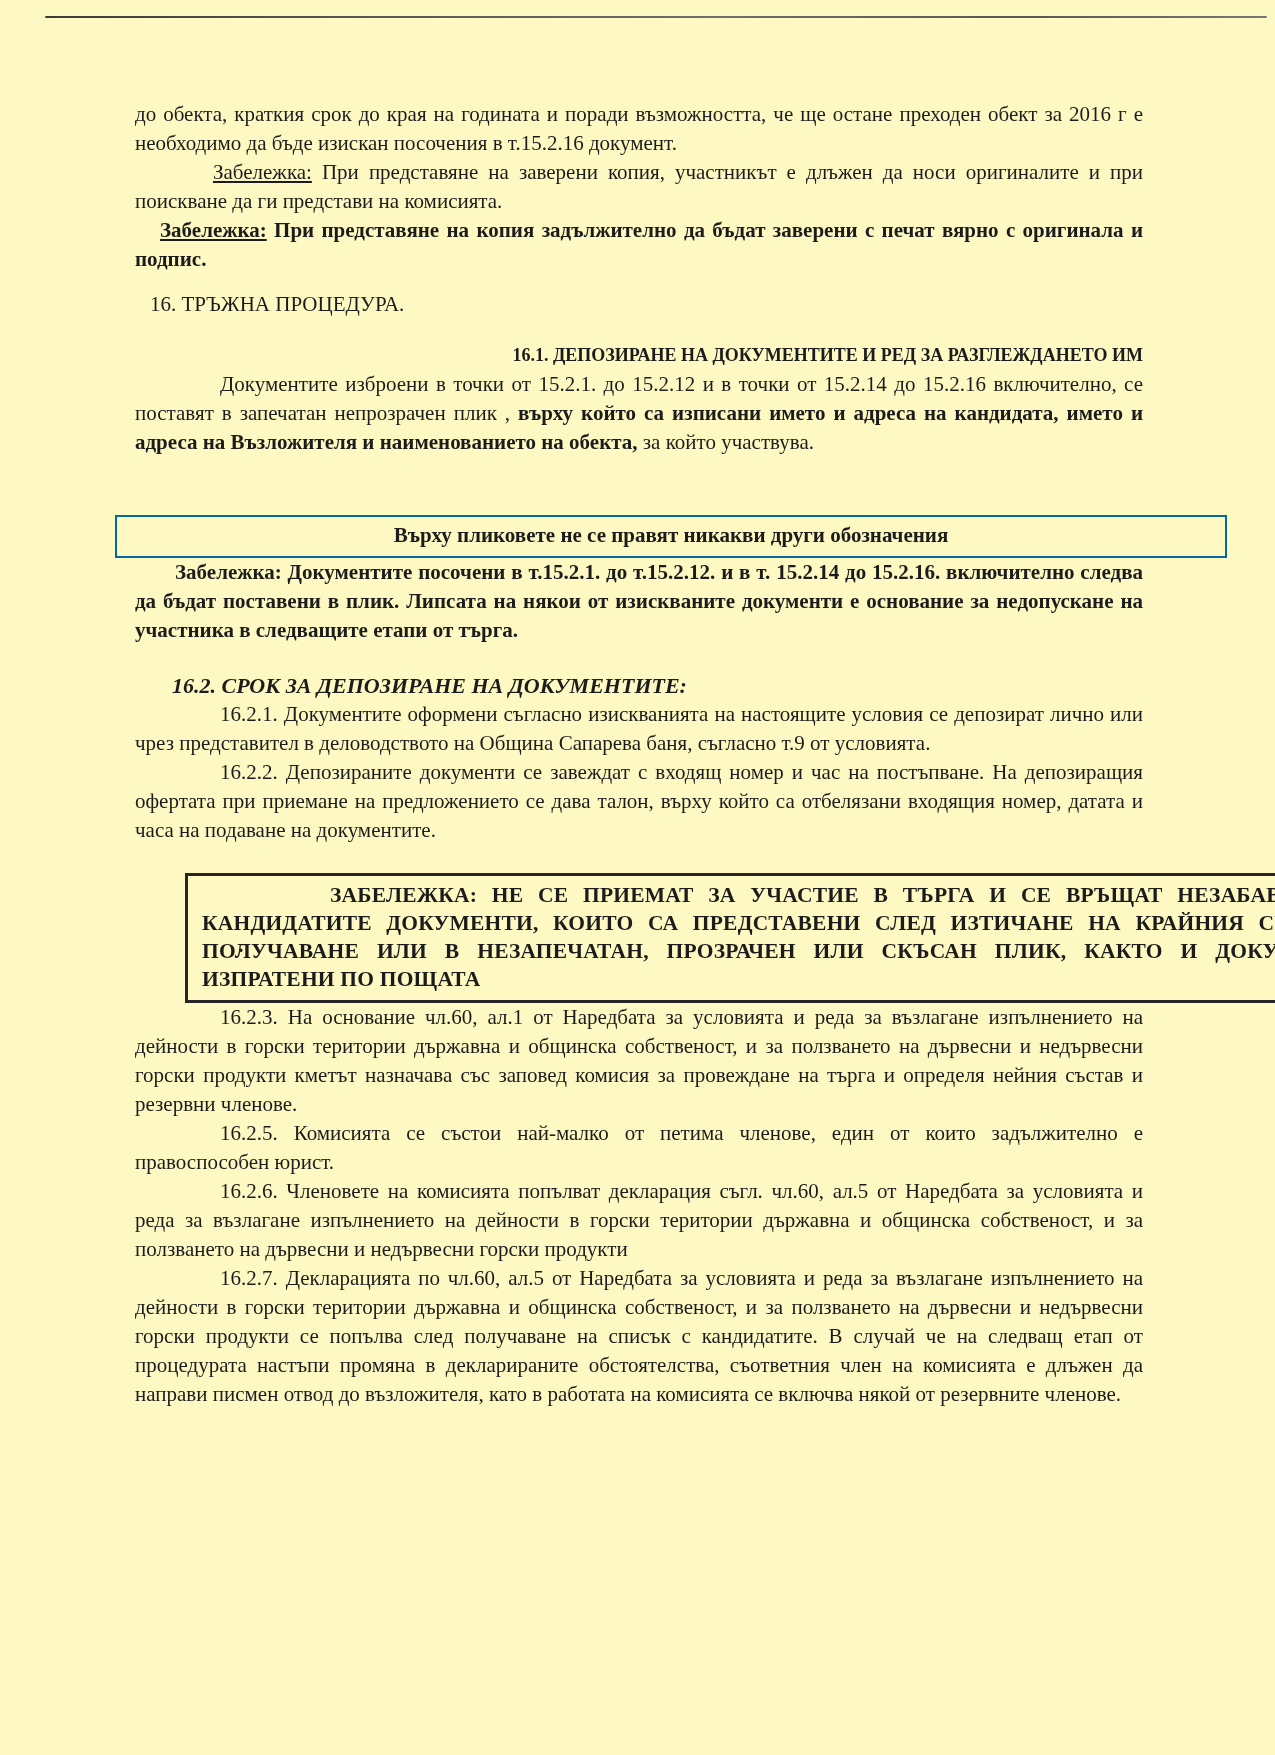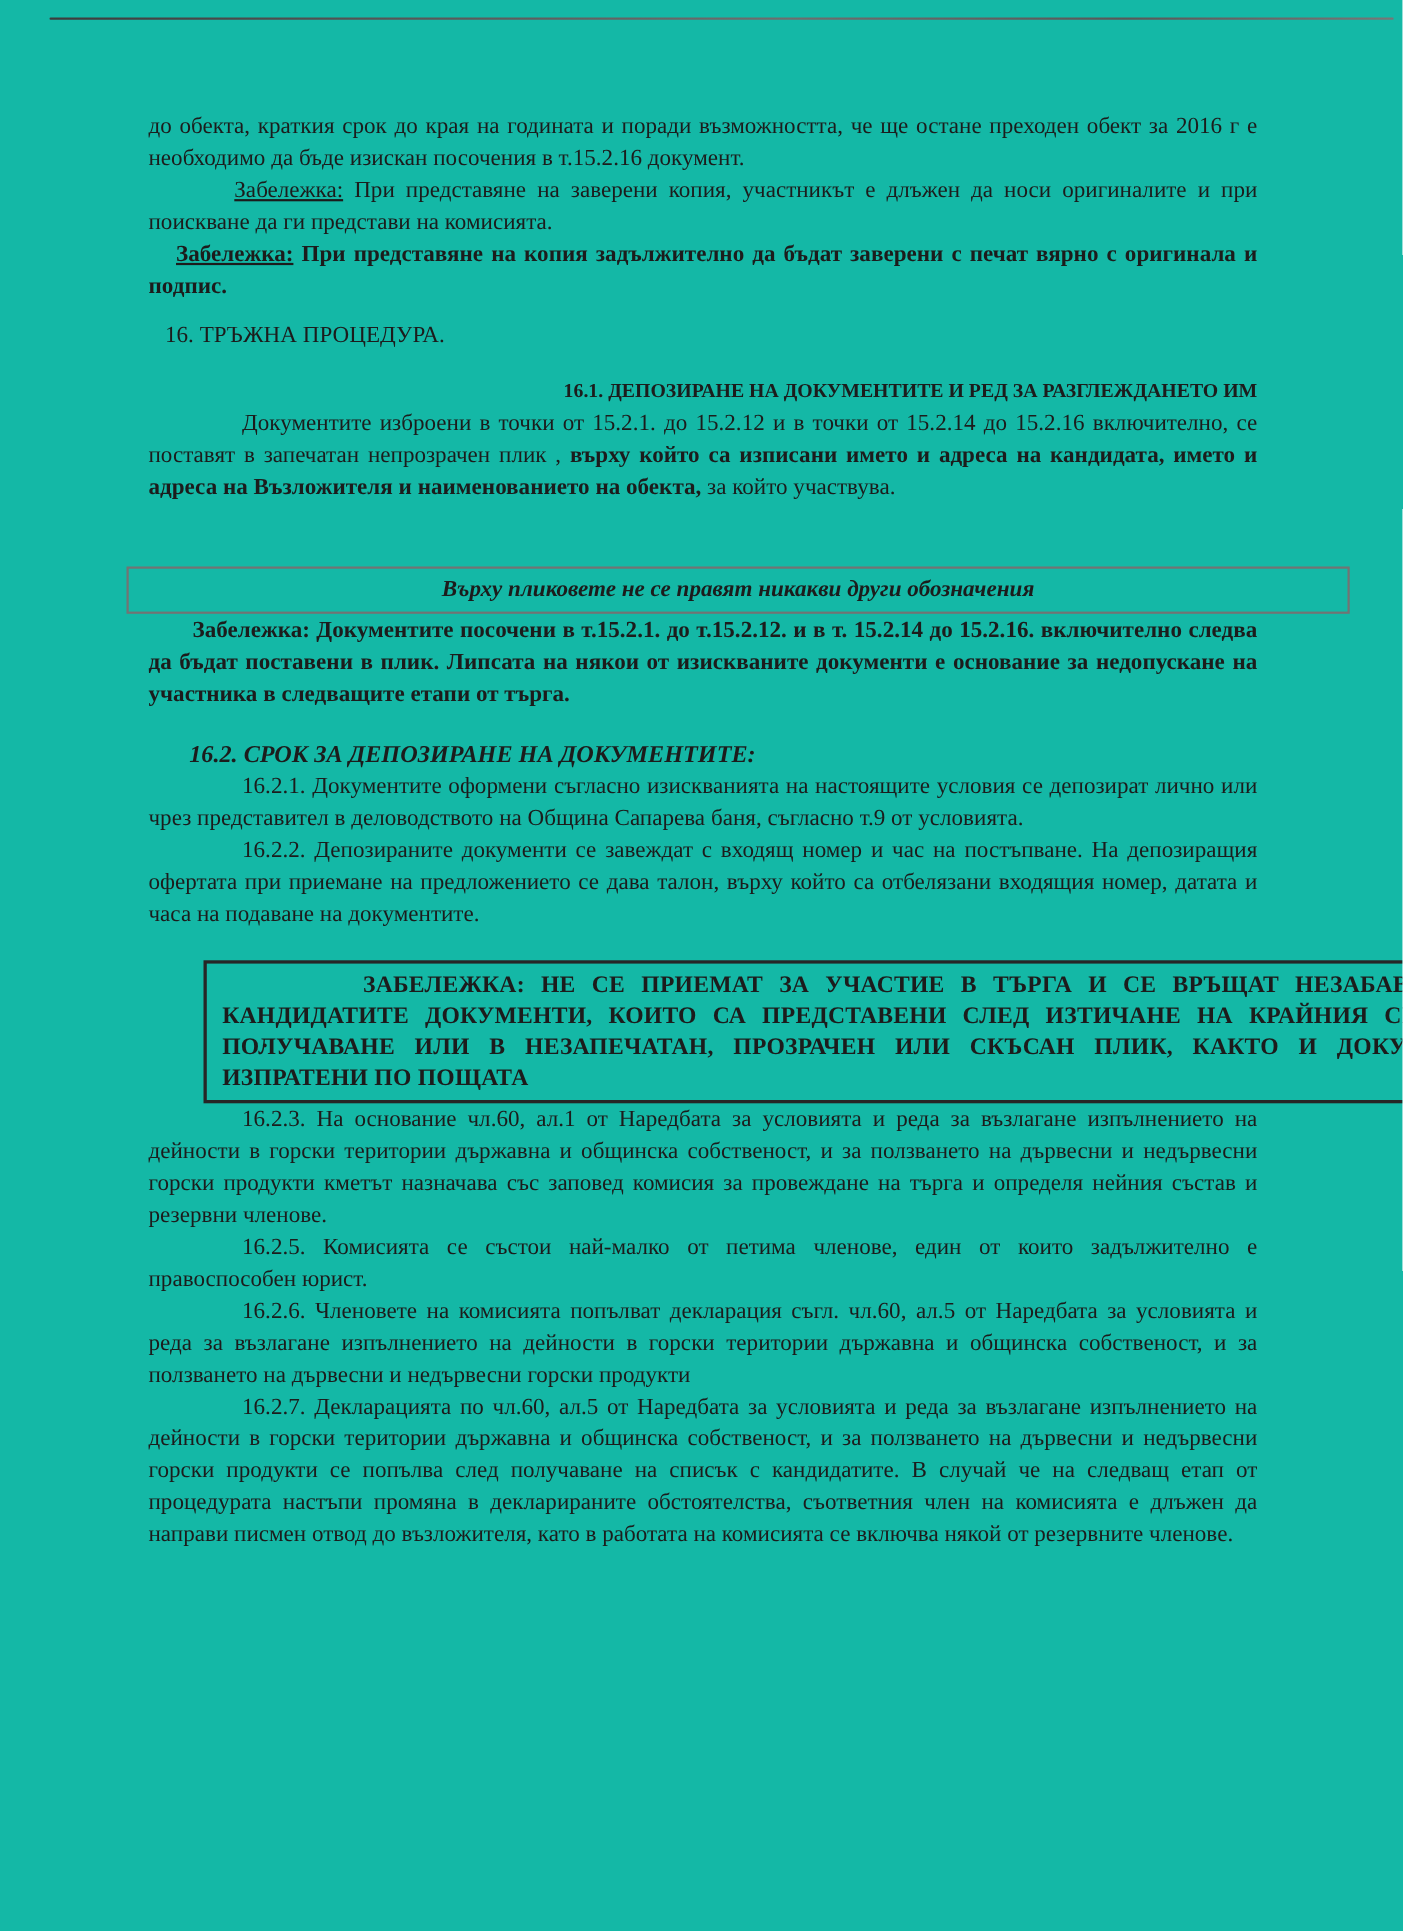--- a/index.html
+++ b/index.html
@@ -1,19 +1,19 @@
 <!DOCTYPE html>
 <html lang="bg"><head>
 <meta charset="utf-8">
 <style>
   html,body{margin:0;padding:0;background:#ffffff;}
   .page{
     position:relative;
     width:1275px;height:1755px;
-    background:#14b8a6;
+    background:#fef9c3;
     font-family:"Liberation Serif","DejaVu Serif",serif;
     color:#1c1c1c;
     overflow:hidden;
   }
   .scan-line{
     position:absolute;top:16px;left:45px;width:1222px;height:2px;
     background:linear-gradient(90deg,#3c3c3c 0%,#565656 25%,#6e6e6e 55%,#585858 80%,#777 100%);
     border-radius:1px;
   }
   .content{
@@ -24,23 +24,23 @@
   .para-intro{margin:0;}
   .note-1{margin:30px 0 0 12px;text-indent:78px;font-weight:normal;}
   .note-2{margin:2px 0 0 0;text-indent:25px;font-weight:bold;}
   .note-label{text-decoration:underline;}
   .heading-16{margin:16px 0 0 15px;font-size:21px;font-weight:normal;text-align:left;}
   .heading-16-1{margin:22px 0 0 24px;font-size:18px;font-weight:bold;text-align:right;}
   .para-16-1{margin:16px 0 0 0;text-indent:85px;}
   .bold-run{font-weight:bold;}
   .box-1{
     margin:58px 0 0 -20px;width:1112px;box-sizing:border-box;
-    border:2px solid #737373;
+    border:2px solid #0369a1;
     text-align:center;font-weight:bold;font-size:21px;
-    padding:4px 10px 6px 10px;text-indent:0;font-style:italic;
+    padding:4px 10px 6px 10px;text-indent:0;
   }
   .note-3{margin:26px 0 0 0;text-indent:40px;font-weight:bold;}
   .heading-16-2{margin:26px 0 0 37px;font-size:22px;font-weight:bold;text-align:left;font-style:italic;}
   .para-16-2-1{margin:24px 0 0 0;text-indent:85px;}
   .para-flow{margin:2px 0 0 0;text-indent:85px;}
   .stray-dot{position:absolute;left:238px;top:932px;font-size:22px;font-weight:bold;}
   .box-2{
     margin:28px 0 0 50px;width:1194px;box-sizing:border-box;
     border:3px solid #262626;
     font-weight:bold;font-size:21.5px;line-height:28px;

